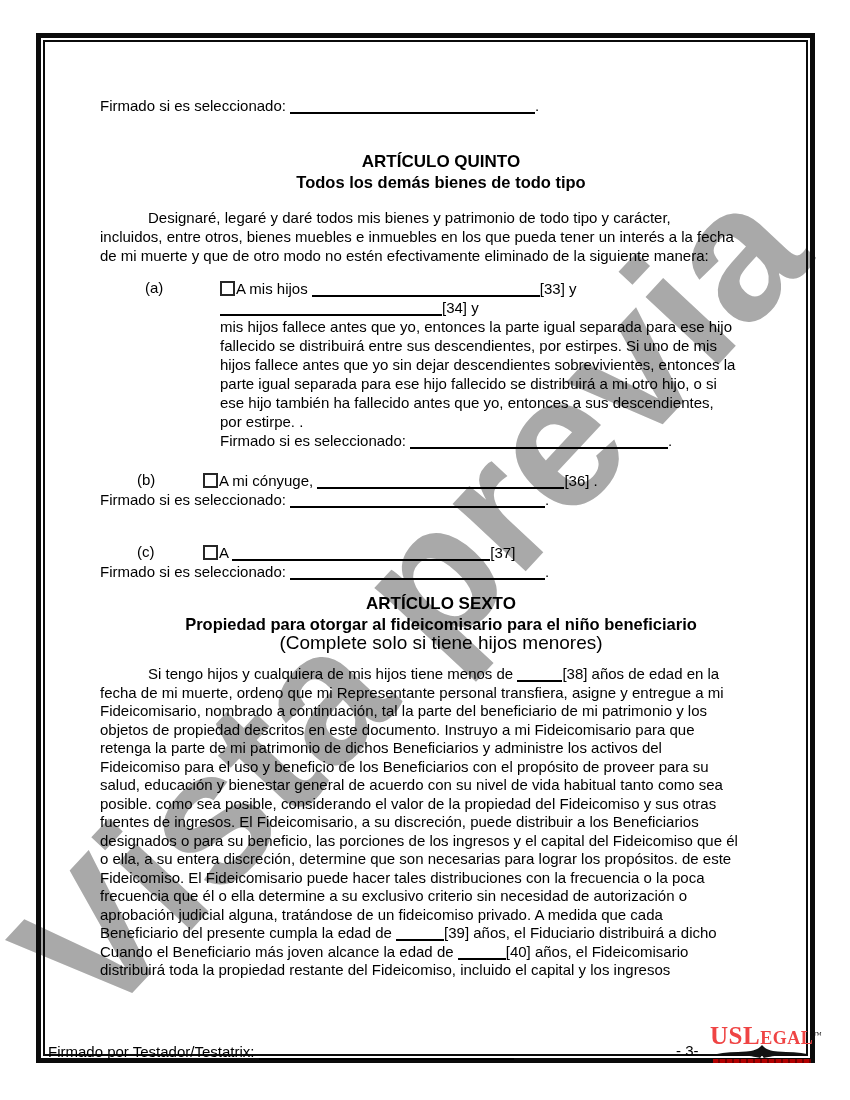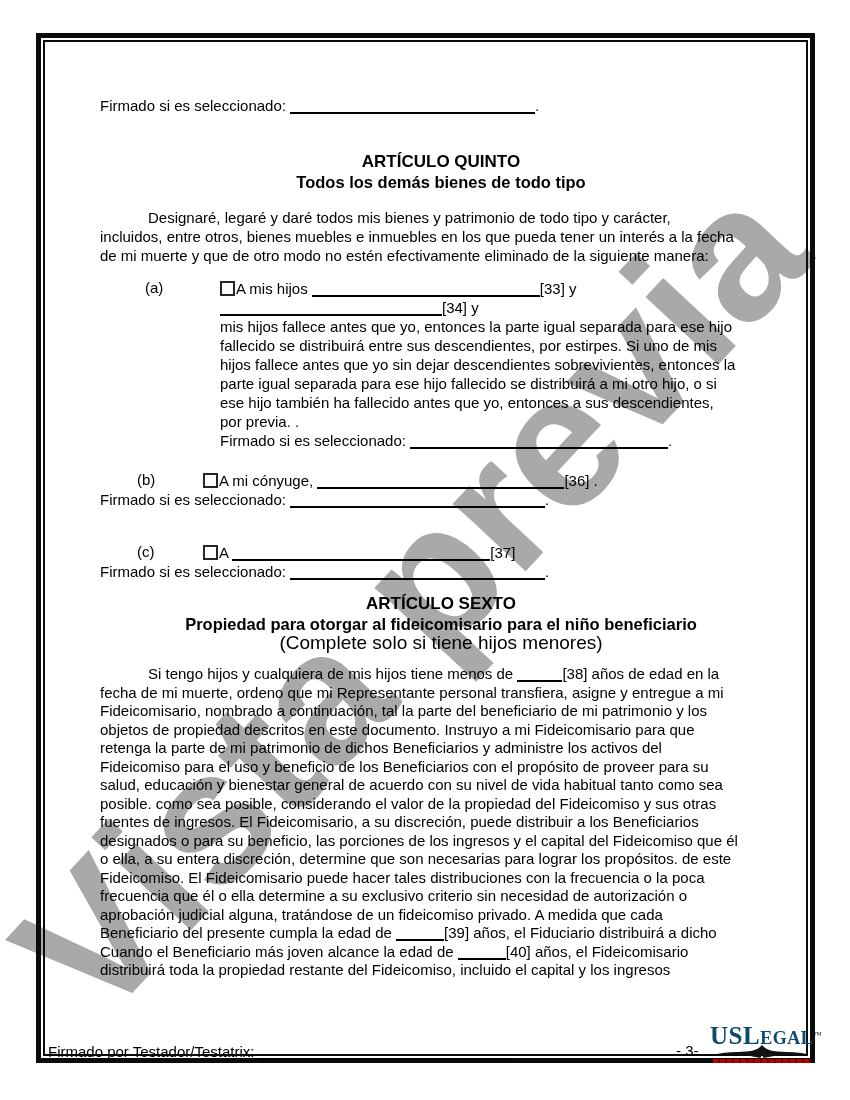--- a/index.html
+++ b/index.html
@@ -83,21 +83,21 @@
     <div class="item item-a">
       <span class="ilabel">(a)</span>
       <div class="ibody">
           <div class="line"><span class="checkbox"></span><span>A mis hijos </span><span class="blank" style="width: 228px;"></span><span>[33] y</span></div>
           <div class="line"><span class="blank" style="width: 222px;"></span><span>[34] y</span></div>
           <div class="line"><span>mis hijos fallece antes que yo, entonces la parte igual separada para ese hijo</span></div>
           <div class="line"><span>fallecido se distribuirá entre sus descendientes, por estirpes. Si uno de mis</span></div>
           <div class="line"><span>hijos fallece antes que yo sin dejar descendientes sobrevivientes, entonces la</span></div>
           <div class="line"><span>parte igual separada para ese hijo fallecido se distribuirá a mi otro hijo, o si</span></div>
           <div class="line"><span>ese hijo también ha fallecido antes que yo, entonces a sus descendientes,</span></div>
-          <div class="line"><span>por previa. .</span></div>
+          <div class="line"><span>por estirpe. .</span></div>
           <div class="line"><span>Firmado si es seleccionado: </span><span class="blank" style="width: 258px;"></span><span>.</span></div>
         </div>
     </div>
 
     <div class="item item-bc item-b">
       <span class="ilabel">(b)</span>
       <div class="ibody">
           <div class="line"><span class="checkbox"></span><span>A mi cónyuge, </span><span class="blank" style="width: 247px;"></span><span>[36] .</span></div>
         </div>
       <div>
@@ -143,20 +143,20 @@
 
   </div>
 
   <div class="footer-sign">
       <div class="line"><span>Firmado por Testador/Testatrix: </span><span class="blank" style="width: 255px;"></span></div>
     </div>
 
   <div class="page-num">- 3-</div>
 
   <div class="logo">
-    <span class="logo-text" style="color: #0c4a6e; margin-top: 32px;">USLegal</span><span class="logo-tm">™</span>
+    <span class="logo-text" style="color: #ef4444; margin-top: 32px;">USLegal</span><span class="logo-tm">™</span>
     <svg class="logo-eagle" width="100" height="13" viewBox="0 0 100 14">
       <path d="M50 0 C46 5 40 6.5 33 7 C21 7.8 10 7.5 0 10 C12 10.5 24 10 34 11.5 C41 12.5 46 13 48 14 L50 11 L52 14 C54 13 59 12.5 66 11.5 C76 10 88 10.5 100 10 C90 7.5 79 7.8 67 7 C60 6.5 54 5 50 0 Z" fill="#121212"></path>
     </svg>
     <div class="logo-tagline"></div>
   </div>
 
 </div>
 
 </body></html>

